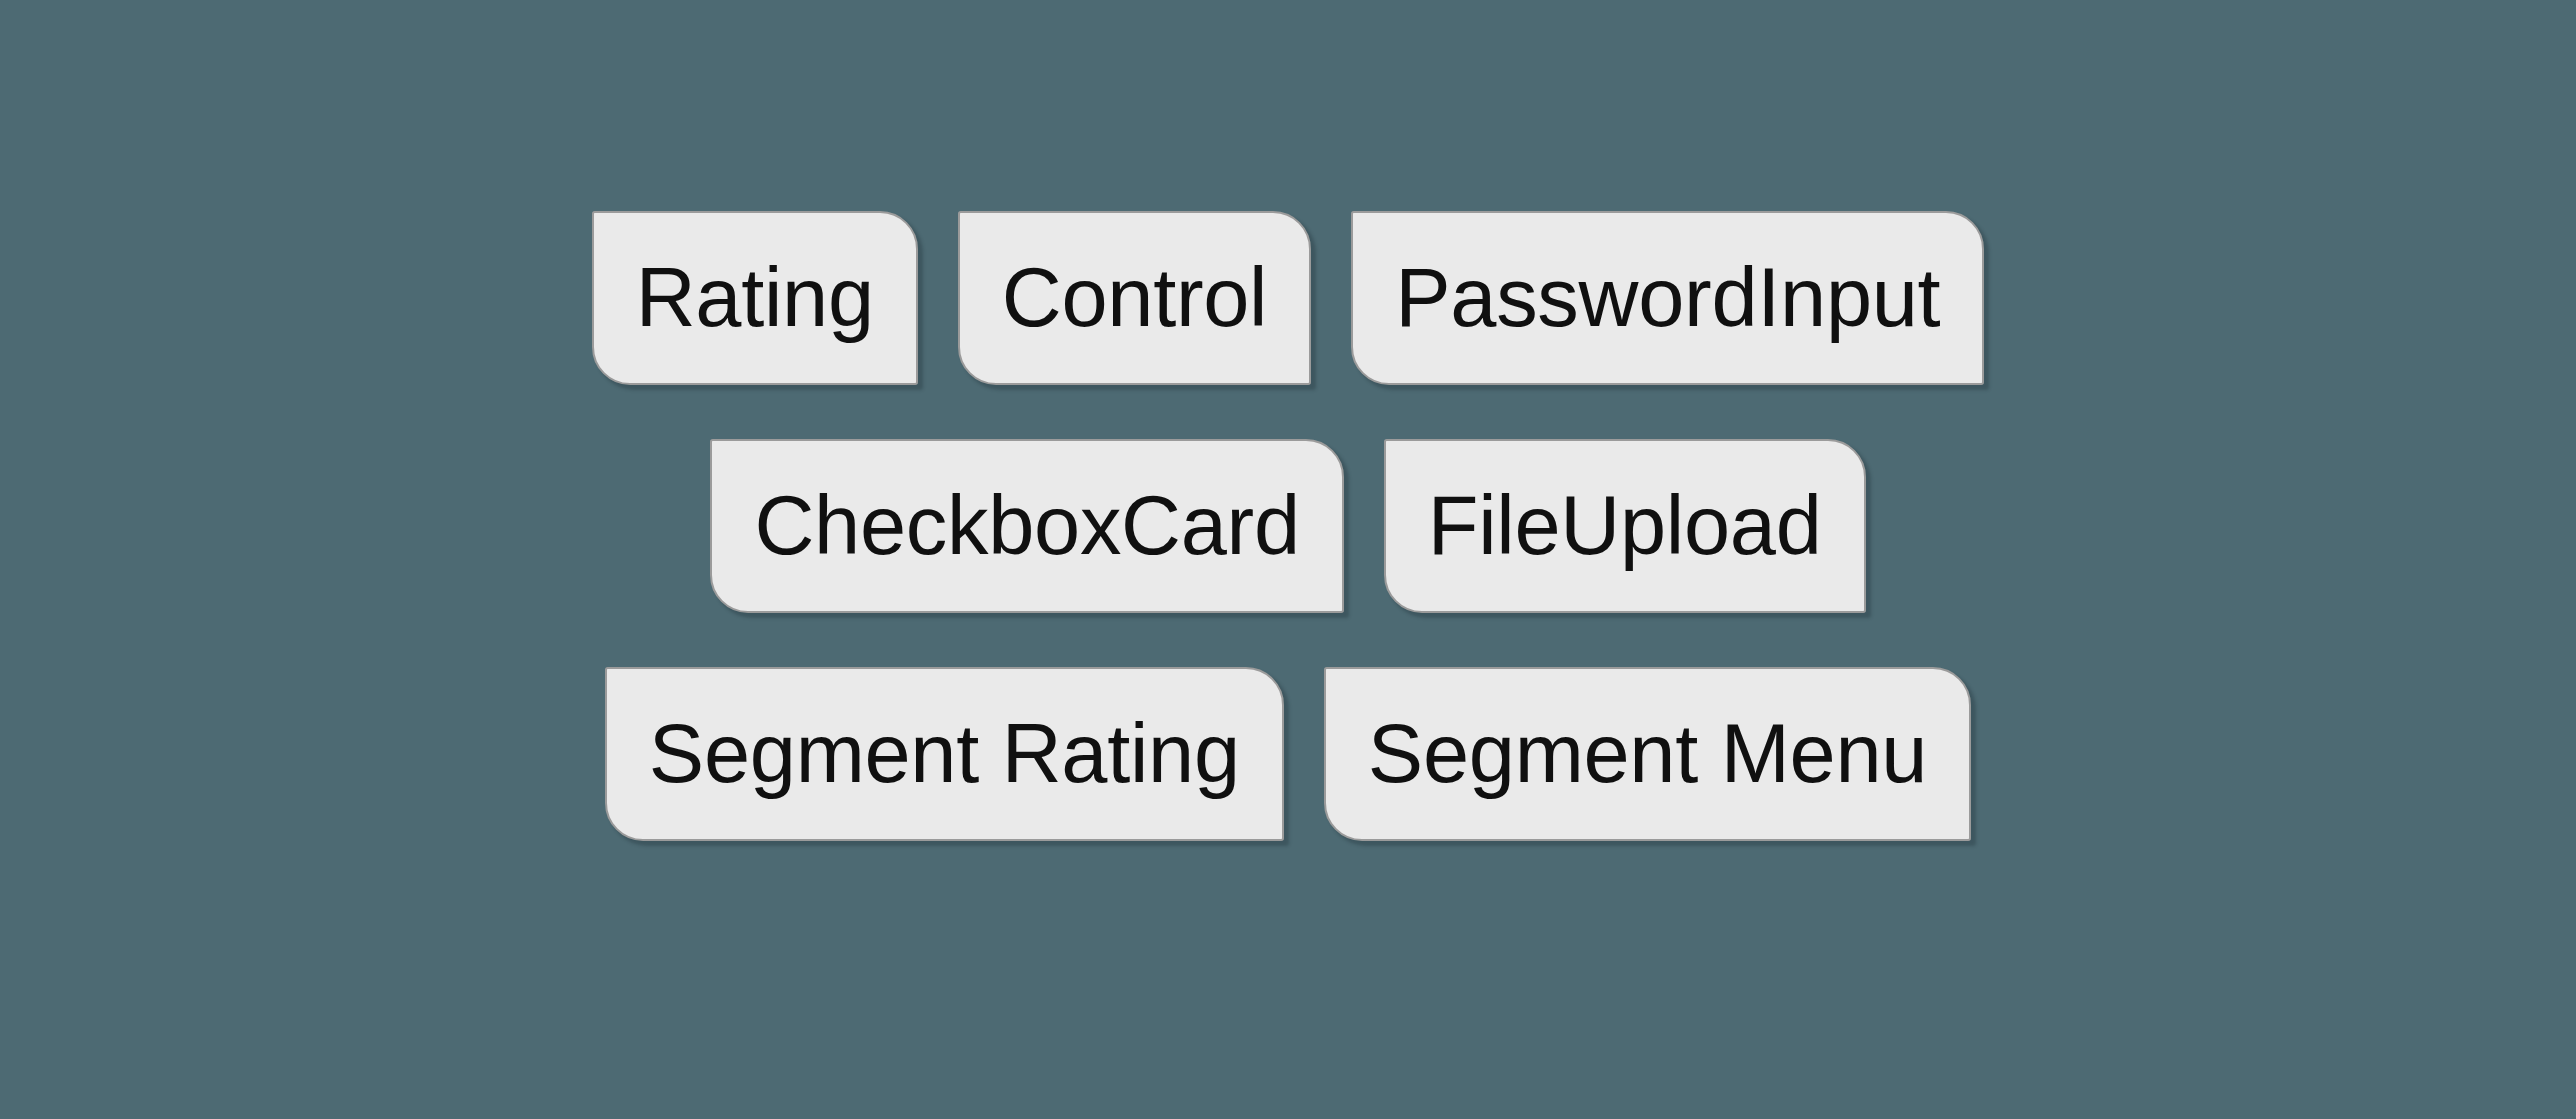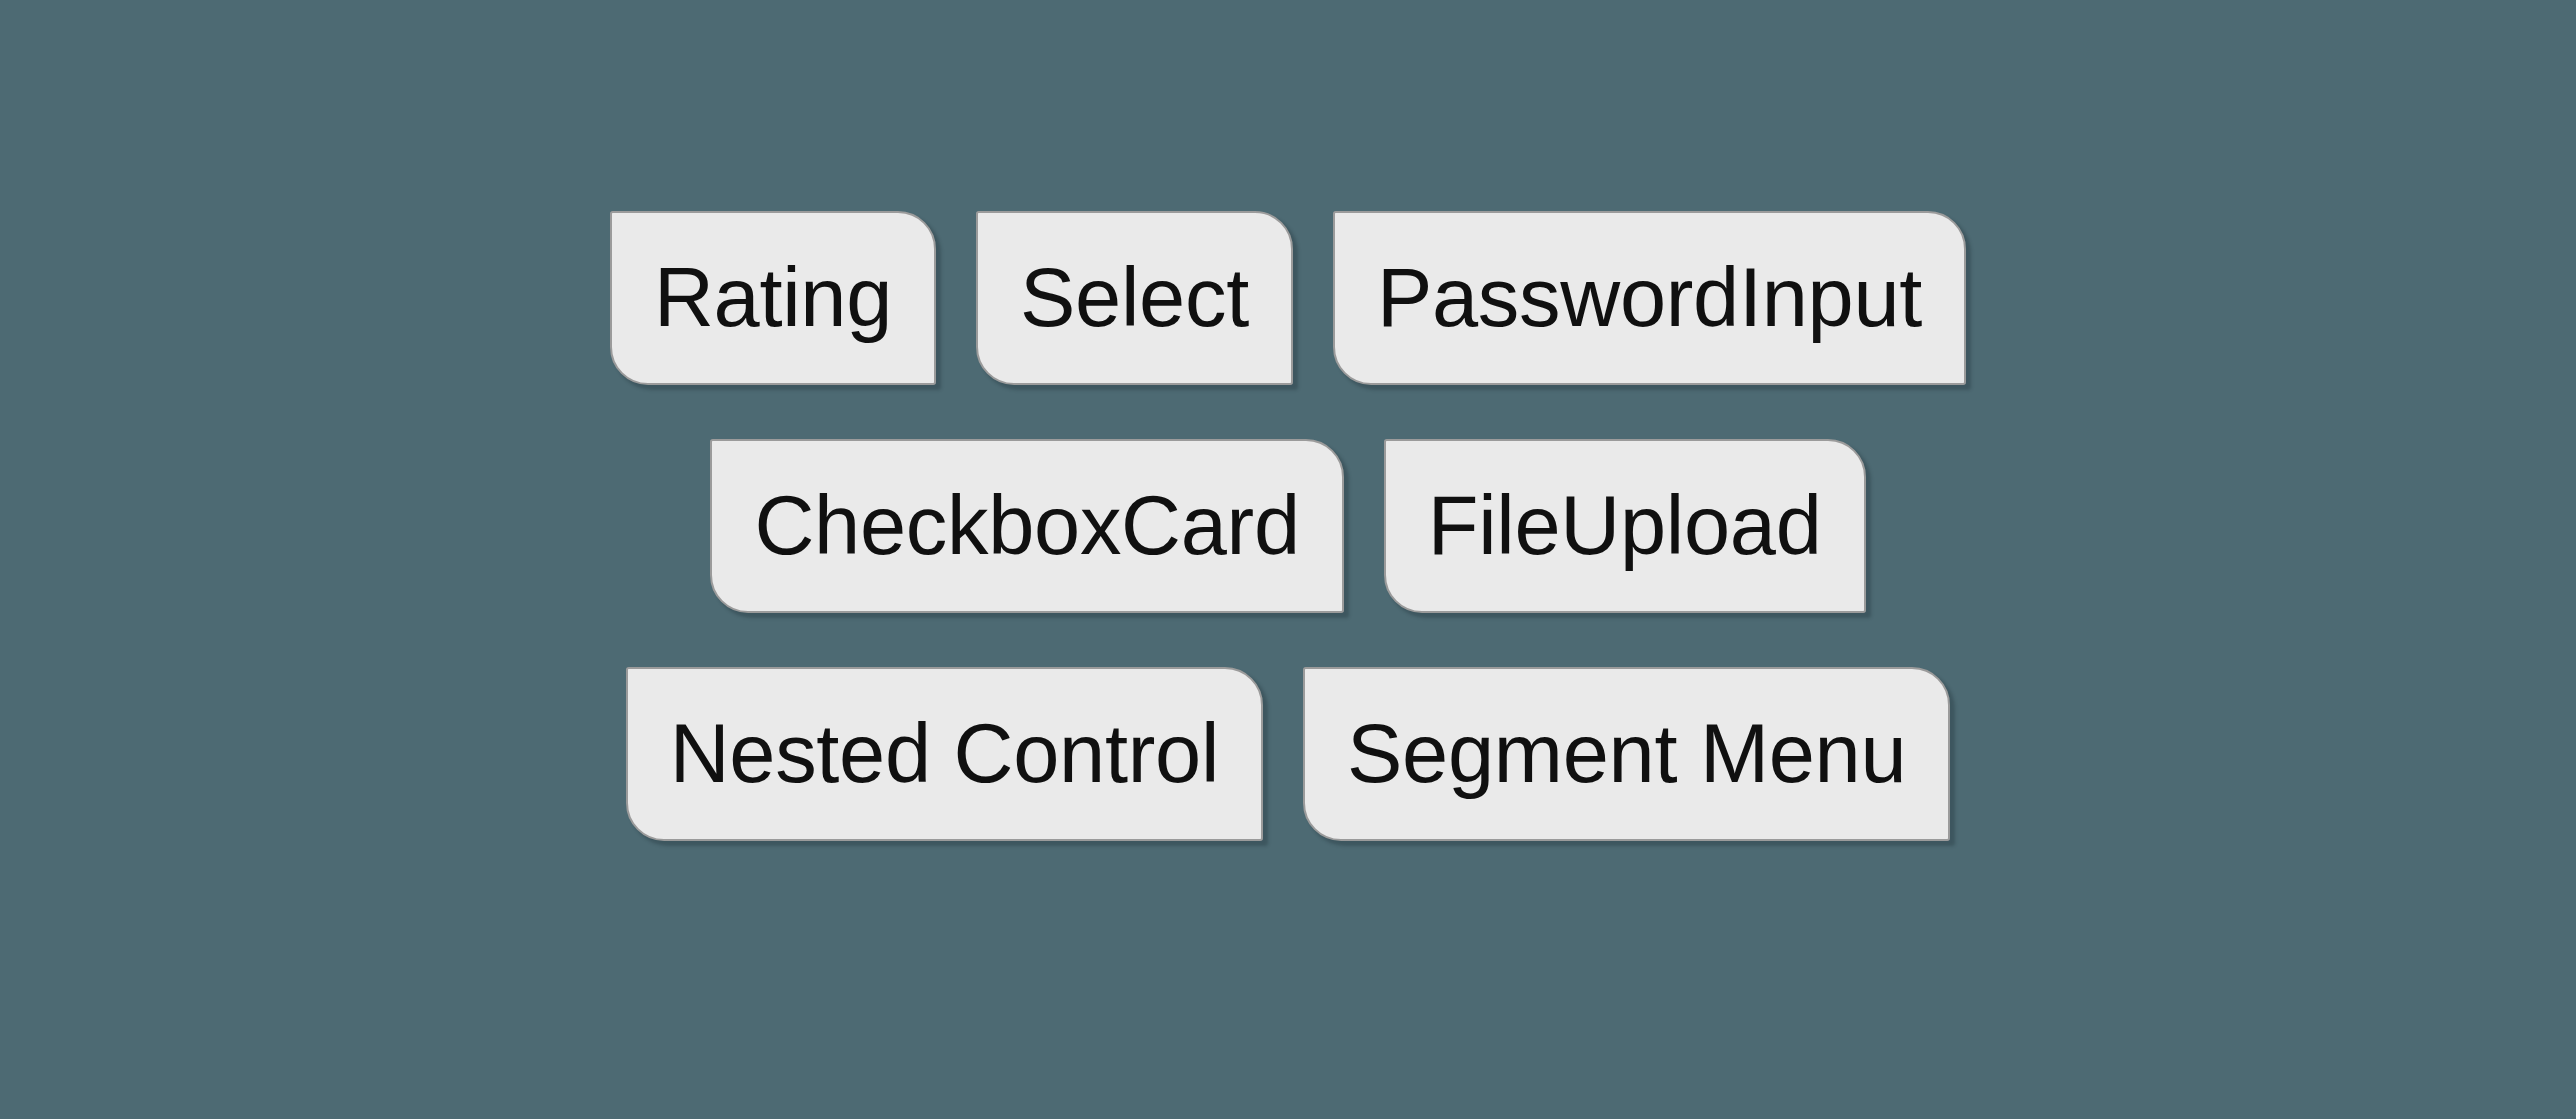--- a/index.html
+++ b/index.html
@@ -77,39 +77,39 @@
 
 <div id="app">
 
   <div class="button-grid">
 
     <div class="button-row">
       <div class="chip">
         <span class="chip-label">Rating</span>
       </div>
       <div class="chip">
-        <span class="chip-label">Select</span>
+        <span class="chip-label">Control</span>
       </div>
       <div class="chip">
         <span class="chip-label">PasswordInput</span>
       </div>
     </div>
 
     <div class="button-row">
       <div class="chip">
         <span class="chip-label">CheckboxCard</span>
       </div>
       <div class="chip">
         <span class="chip-label">FileUpload</span>
       </div>
     </div>
 
     <div class="button-row">
       <div class="chip">
-        <span class="chip-label">Nested Control</span>
+        <span class="chip-label">Segment Rating</span>
       </div>
       <div class="chip">
         <span class="chip-label">Segment Menu</span>
       </div>
     </div>
 
   </div>
 </div>
 
 

